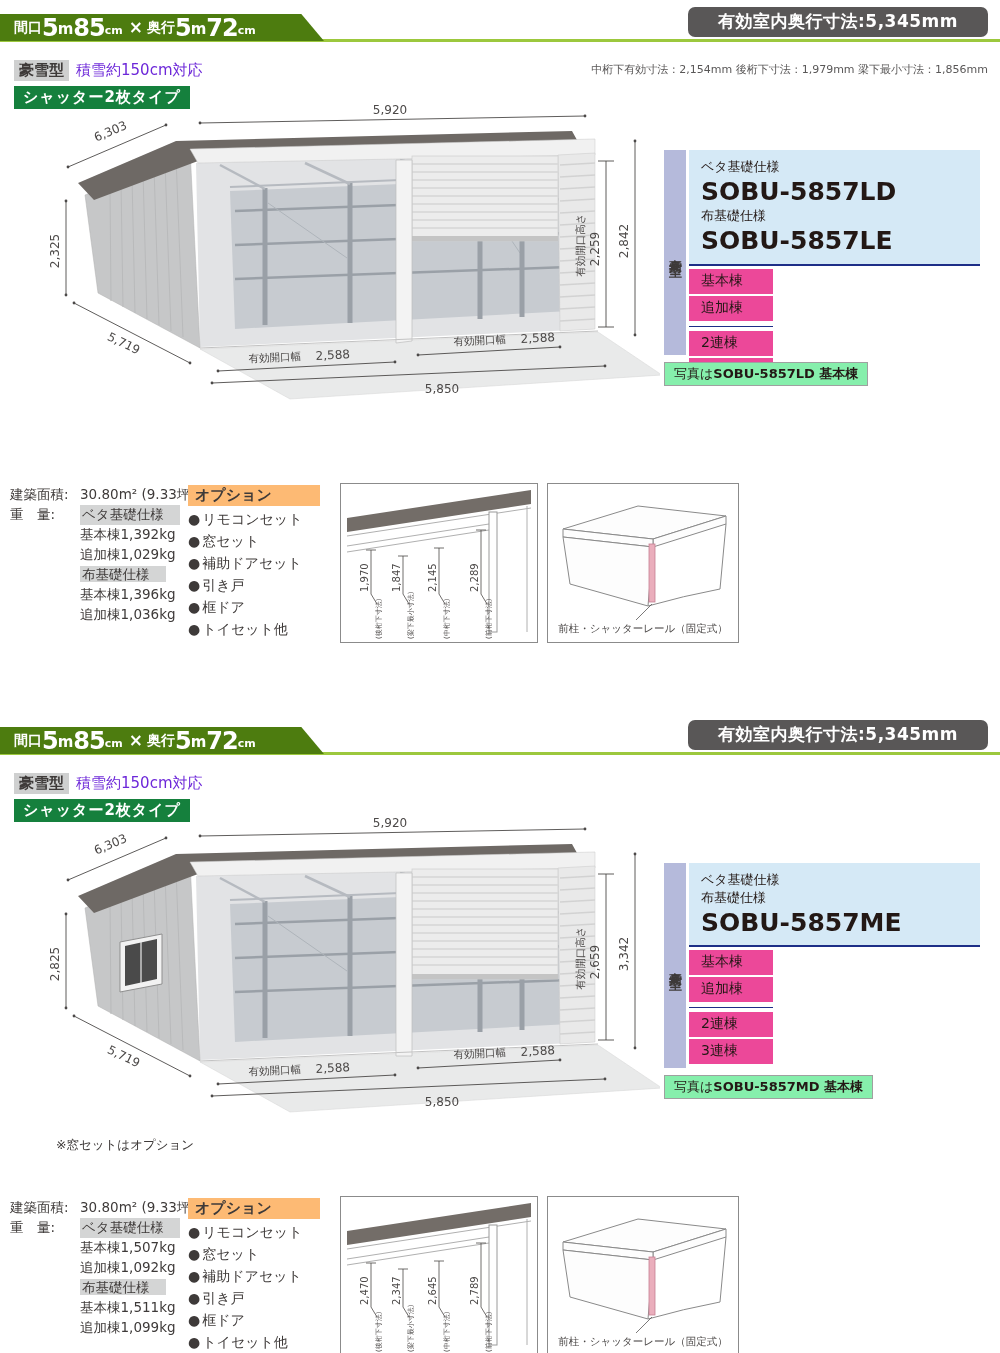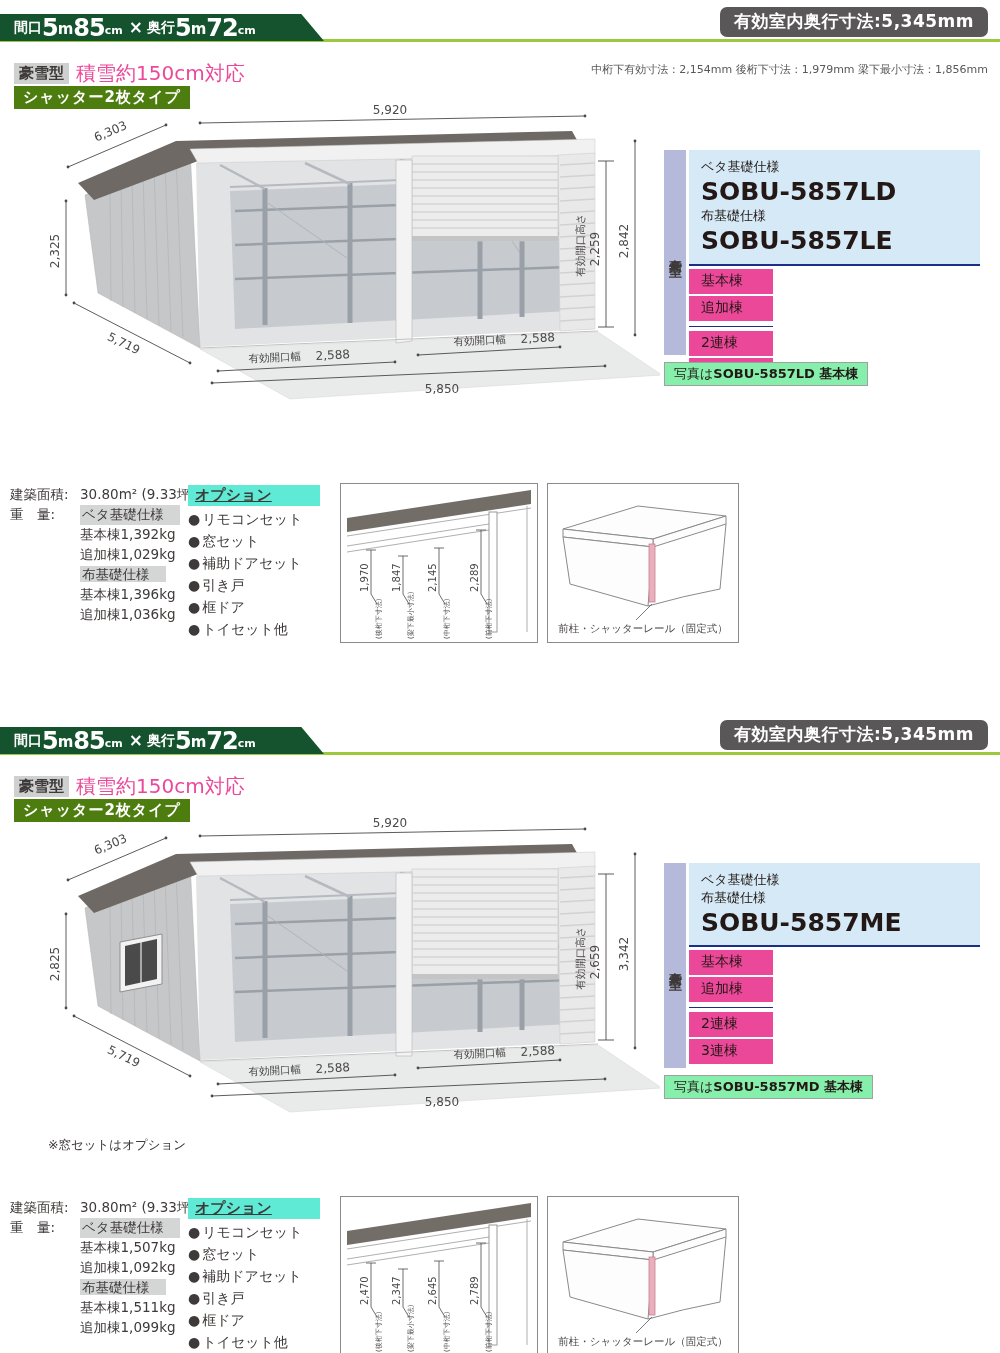--- a/index.html
+++ b/index.html
@@ -3,41 +3,41 @@
 <meta charset="utf-8">
 <style>
   html,body{margin:0;padding:0;background:#fff;}
   body{font-family:"DejaVu Sans","Liberation Sans",sans-serif;color:#3e3a39;}
   .page{position:relative;width:1000px;height:1353px;background:#fff;overflow:hidden;}
   .sec{position:absolute;left:0;width:1000px;}
   #sec0{top:0;height:713px;}
   #sec1{top:713px;height:640px;}
 
   .greenline{position:absolute;top:39px;left:0;width:100%;height:3px;background:#9cc83d;}
-  .greenbar{position:absolute;top:14px;left:0;width:324px;height:27px;background:#14532d;
+  .greenbar{position:absolute;top:14px;left:0;width:324px;height:27px;background:#4d7c0f;
     clip-path:polygon(0 0,93% 0,100% 100%,0 100%);
     display:flex;align-items:flex-end;padding:0 0 1px 14px;box-sizing:border-box;color:#fff;white-space:nowrap;}
   .gb-small{font-size:14px;font-weight:bold;padding-bottom:3px;}
   .gb-big{font-size:24px;font-weight:bold;line-height:1;letter-spacing:-1px;}
   .gb-m{font-size:15px;font-weight:bold;padding-bottom:2px;}
   .gb-unit{font-size:11px;font-weight:bold;padding-bottom:3px;}
   .gb-times{font-size:17px;font-weight:bold;padding:0 4px 3px 6px;}
 
   .room-badge{position:absolute;top:7px;right:12px;background:#595757;color:#fff;
-    font-size:17px;font-weight:bold;padding:3px 14px 4px;border-radius:7px;letter-spacing:0.5px;}
+    font-size:17px;font-weight:bold;padding:3px 30px 4px;border-radius:7px;letter-spacing:0.5px;}
   .subnote{position:absolute;top:62px;right:12px;font-size:11px;color:#595757;}
 
   .type-row{position:absolute;top:60px;left:14px;display:flex;align-items:center;gap:7px;}
   .type-badge{background:#cfd0d0;color:#3e3a39;font-size:15px;font-weight:bold;padding:1px 5px;}
-  .type-note{font-size:20px;color:#ec4899;}
-  .shutter-badge{position:absolute;top:86px;left:14px;background:#4d7c0f;color:#fff;
+  .type-note{font-size:15px;color:#6d28d9;}
+  .shutter-badge{position:absolute;top:86px;left:14px;background:#15803d;color:#fff;
     font-size:15px;font-weight:bold;padding:2px 9px;letter-spacing:1px;}
 
   .drawing{position:absolute;left:50px;top:103px;width:610px;height:310px;}
-  .win-note{position:absolute;left:48px;top:424px;font-size:12.5px;color:#3e3a39;text-align:right;}
+  .win-note{position:absolute;left:56px;top:424px;font-size:12.5px;color:#3e3a39;text-align:right;}
 
   .panel{position:absolute;left:664px;top:150px;width:316px;display:flex;}
   .vbar{width:22px;height:205px;background:#b5badb;display:flex;align-items:center;justify-content:center;}
   .vbar span{writing-mode:vertical-rl;font-size:13px;font-weight:bold;color:#3e3a39;letter-spacing:3px;}
   .panel-main{margin-left:3px;flex:1;}
   .models{background:#d5e9f6;padding:8px 12px 7px;border-bottom:2px solid #1d2e87;}
   .model-label{font-size:13px;color:#231815;}
   .model-name{font-size:25px;font-weight:bold;color:#231815;line-height:1.25;}
   .unit-rows{width:84px;margin-top:3px;}
   .unit-row{background:#ec4899;font-size:14px;color:#231815;padding:3px 0 4px 12px;margin-bottom:2px;}
@@ -46,21 +46,21 @@
     font-size:13px;color:#231815;padding:2px 9px;white-space:nowrap;}
   .photo-bold{font-weight:bold;}
 
   .specs{position:absolute;left:10px;top:485px;font-size:13.5px;line-height:1.48;color:#3e3a39;}
   .spec-line{display:flex;white-space:nowrap;}
   .w-label{display:inline-block;width:70px;}
   .ghl{background:#d4d5d5;padding:0 16px 0 2px;}
   .ind{padding-left:70px;}
 
   .options{position:absolute;left:188px;top:485px;width:150px;}
-  .opt-title{background:#5eead4;font-size:15px;font-weight:bold;color:#3e3a39;padding:1px 7px;width:118px;text-decoration:underline;}
+  .opt-title{background:#fdba74;font-size:15px;font-weight:bold;color:#3e3a39;padding:1px 7px;width:118px;}
   .opt-item{font-size:14px;color:#3e3a39;margin-top:4.5px;display:flex;gap:2px;line-height:1.25;}
 
   .diag1{position:absolute;left:340px;top:483px;width:196px;height:158px;border:1px solid #8b8b8b;background:#fff;}
   .diag2{position:absolute;left:547px;top:483px;width:190px;height:158px;border:1px solid #8b8b8b;background:#fff;}
   svg{display:block;}
   text{fill:#4c4948;}
 </style>
 </head>
 <body>
 

